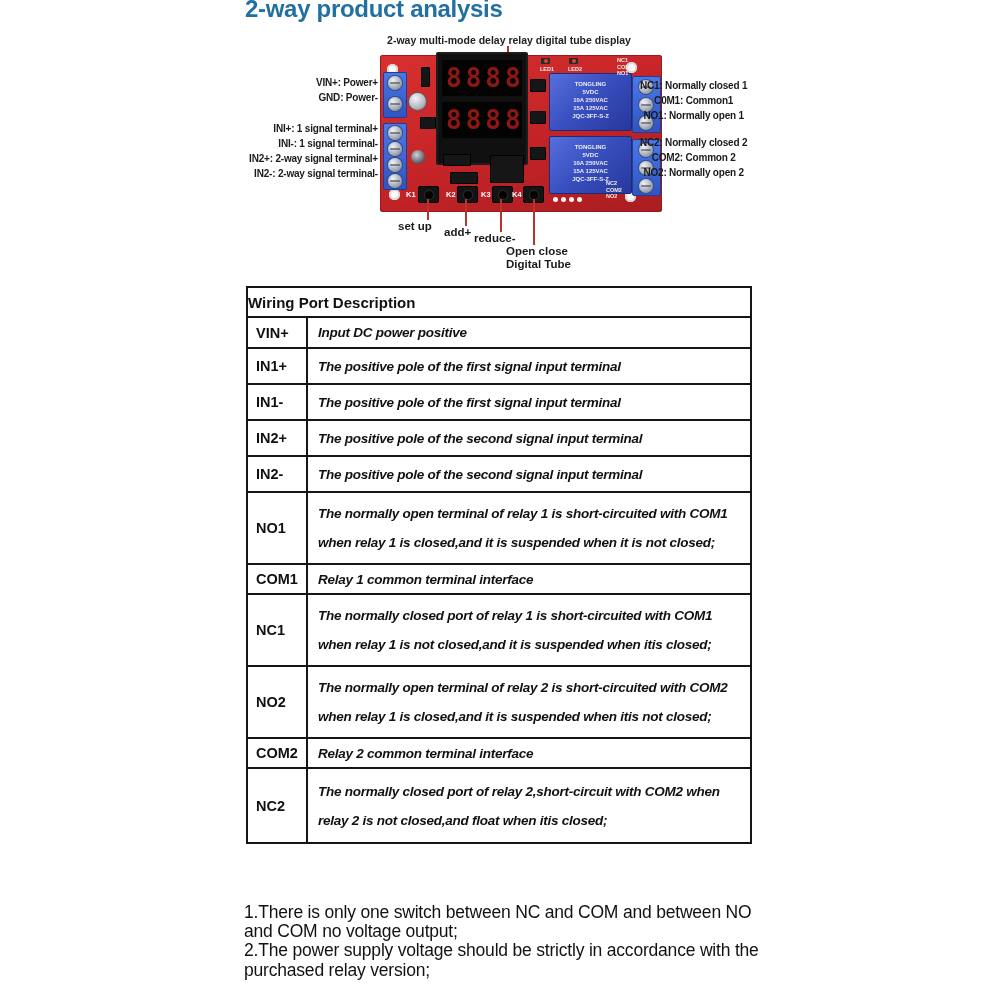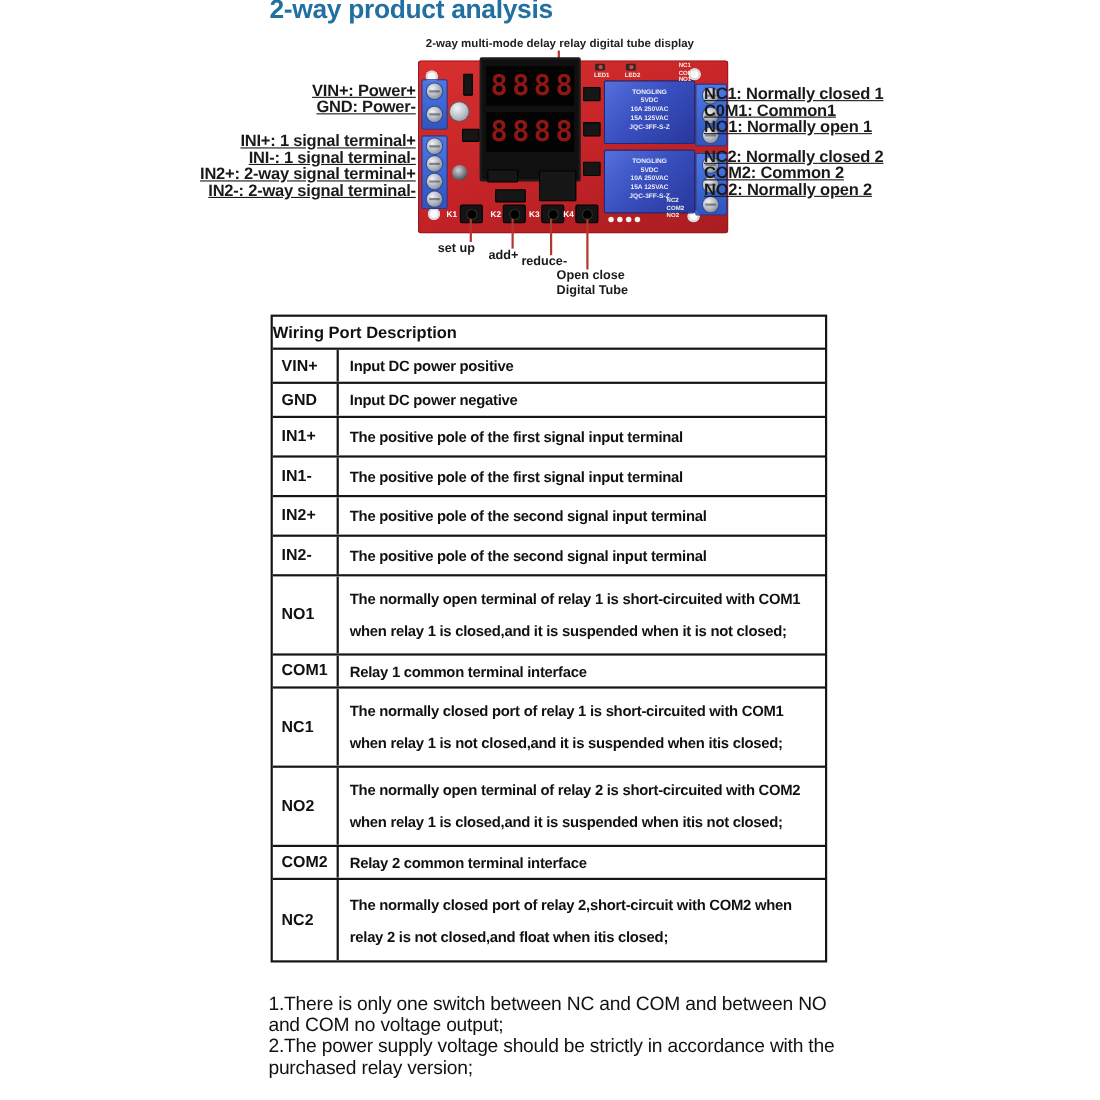--- a/index.html
+++ b/index.html
@@ -39,31 +39,31 @@
   .cap2 { position:absolute; width:14px; height:14px; border-radius:50%;
     background:radial-gradient(circle at 40% 35%, #cfd3d9, #55585e 70%, #1f2124 100%); }
   .btn { position:absolute; width:21px; height:17px; background:#141414; border:1px solid #000; border-radius:2px; }
   .btn::after { content:""; position:absolute; left:6px; top:4px; width:8px; height:8px; border-radius:50%; background:#000; box-shadow:0 0 0 1px #2d2d2d; }
   .klabel { position:absolute; color:#fff; font-size:7.5px; font-weight:bold; }
   .silk { position:absolute; color:#f5ece6; font-size:5.5px; line-height:6.5px; font-weight:bold; }
   .ledcomp { position:absolute; width:9px; height:6px; background:#2a2a2a; border-radius:1px; }
   .ledcomp::after { content:""; position:absolute; left:3px; top:1px; width:4px; height:4px; border-radius:50%; background:#d43; }
   .dot { position:absolute; width:5px; height:5px; border-radius:50%; background:#f4f4f4; }
   
-  .lab { font-weight:bold; color:#1a1a1a; font-size:15px; letter-spacing:-0.2px;text-decoration:underline; }
+  .lab { font-weight:bold; color:#1a1a1a; font-size:10px; letter-spacing:-0.2px; }
   .llabels { position:absolute; right:622px; text-align:right; line-height:15px; white-space:nowrap; }
-  .rlabels { position:absolute; left:640px; text-align:left; line-height:15px; white-space:nowrap; }
+  .rlabels { position:absolute; left:640px; text-align:center; line-height:15px; white-space:nowrap; }
   .blab { position:absolute; text-align:left; font-weight:bold; font-size:11.5px; color:#1a1a1a; line-height:13px; }
   
   .wtable { position:absolute; left:246px; top:286px; width:506px; border:2px solid #151515; background:#fff; }
   .thead { height:28px; display:flex; align-items:center; padding-left:0; font-weight:bold; font-size:15px; color:#111; }
   .trow { display:flex; border-top:2px solid #151515; align-items:center; overflow:hidden; }
   .tport { flex:0 0 60px; align-self:stretch; border-right:2px solid #151515; display:flex; align-items:center; padding-left:8px; font-weight:bold; font-size:14.5px; color:#111; }
   .tdesc { flex:1; padding-left:10px; font-weight:bold; font-size:13.5px; letter-spacing:-0.25px; color:#111; }
-  .cell-line { display:block; white-space:nowrap; line-height:29px; }
+  .cell-line { display:block; white-space:nowrap; line-height:29px;font-style:italic; }
   .h31{height:31px}.h36{height:36px}.h72{height:72px}.h30{height:30px}.h75{height:75px}
   
   .notes { position:absolute; left:244px; top:903px; width:535px; font-size:17.5px; line-height:19.2px; color:#121212; letter-spacing:-0.2px; }
 </style>
 </head>
 <body>
 
 <div class="page">
 
   <div class="title">2-way product analysis</div>
@@ -200,26 +200,20 @@
 
   <div class="wtable">
     <div class="thead">Wiring Port Description</div>
 
     <div class="trow h31">
       <div class="tport">VIN+</div>
       <div class="tdesc">
           <span class="cell-line">Input DC power positive</span>
         </div>
     </div>
-    <div class="trow h31">
-      <div class="tport">GND</div>
-      <div class="tdesc">
-          <span class="cell-line">Input DC power negative</span>
-        </div>
-    </div>
     <div class="trow h36">
       <div class="tport">IN1+</div>
       <div class="tdesc">
           <span class="cell-line">The positive pole of the first signal input terminal</span>
         </div>
     </div>
     <div class="trow h36">
       <div class="tport">IN1-</div>
       <div class="tdesc">
           <span class="cell-line">The positive pole of the first signal input terminal</span>

